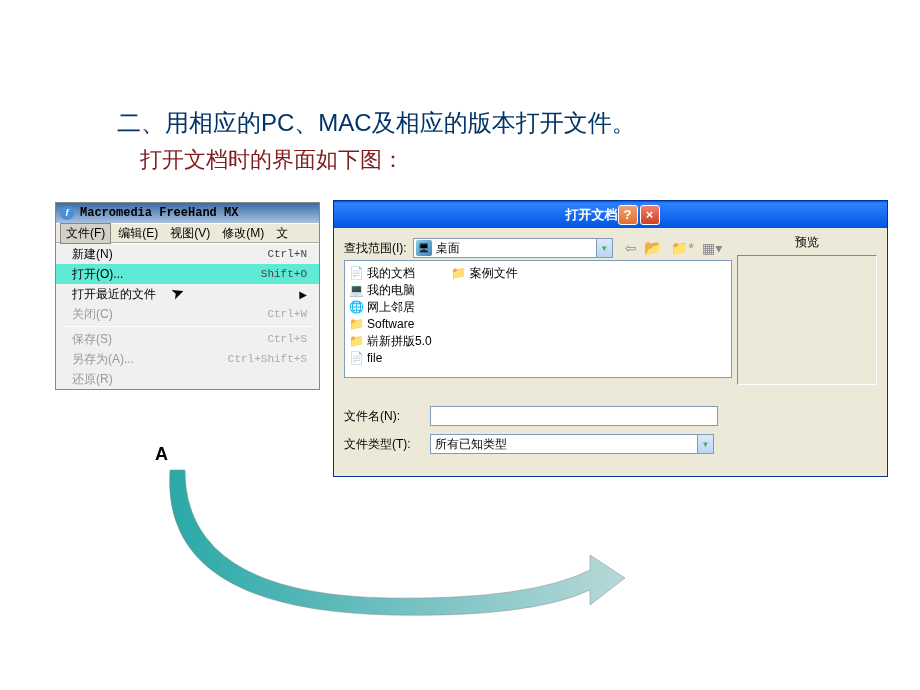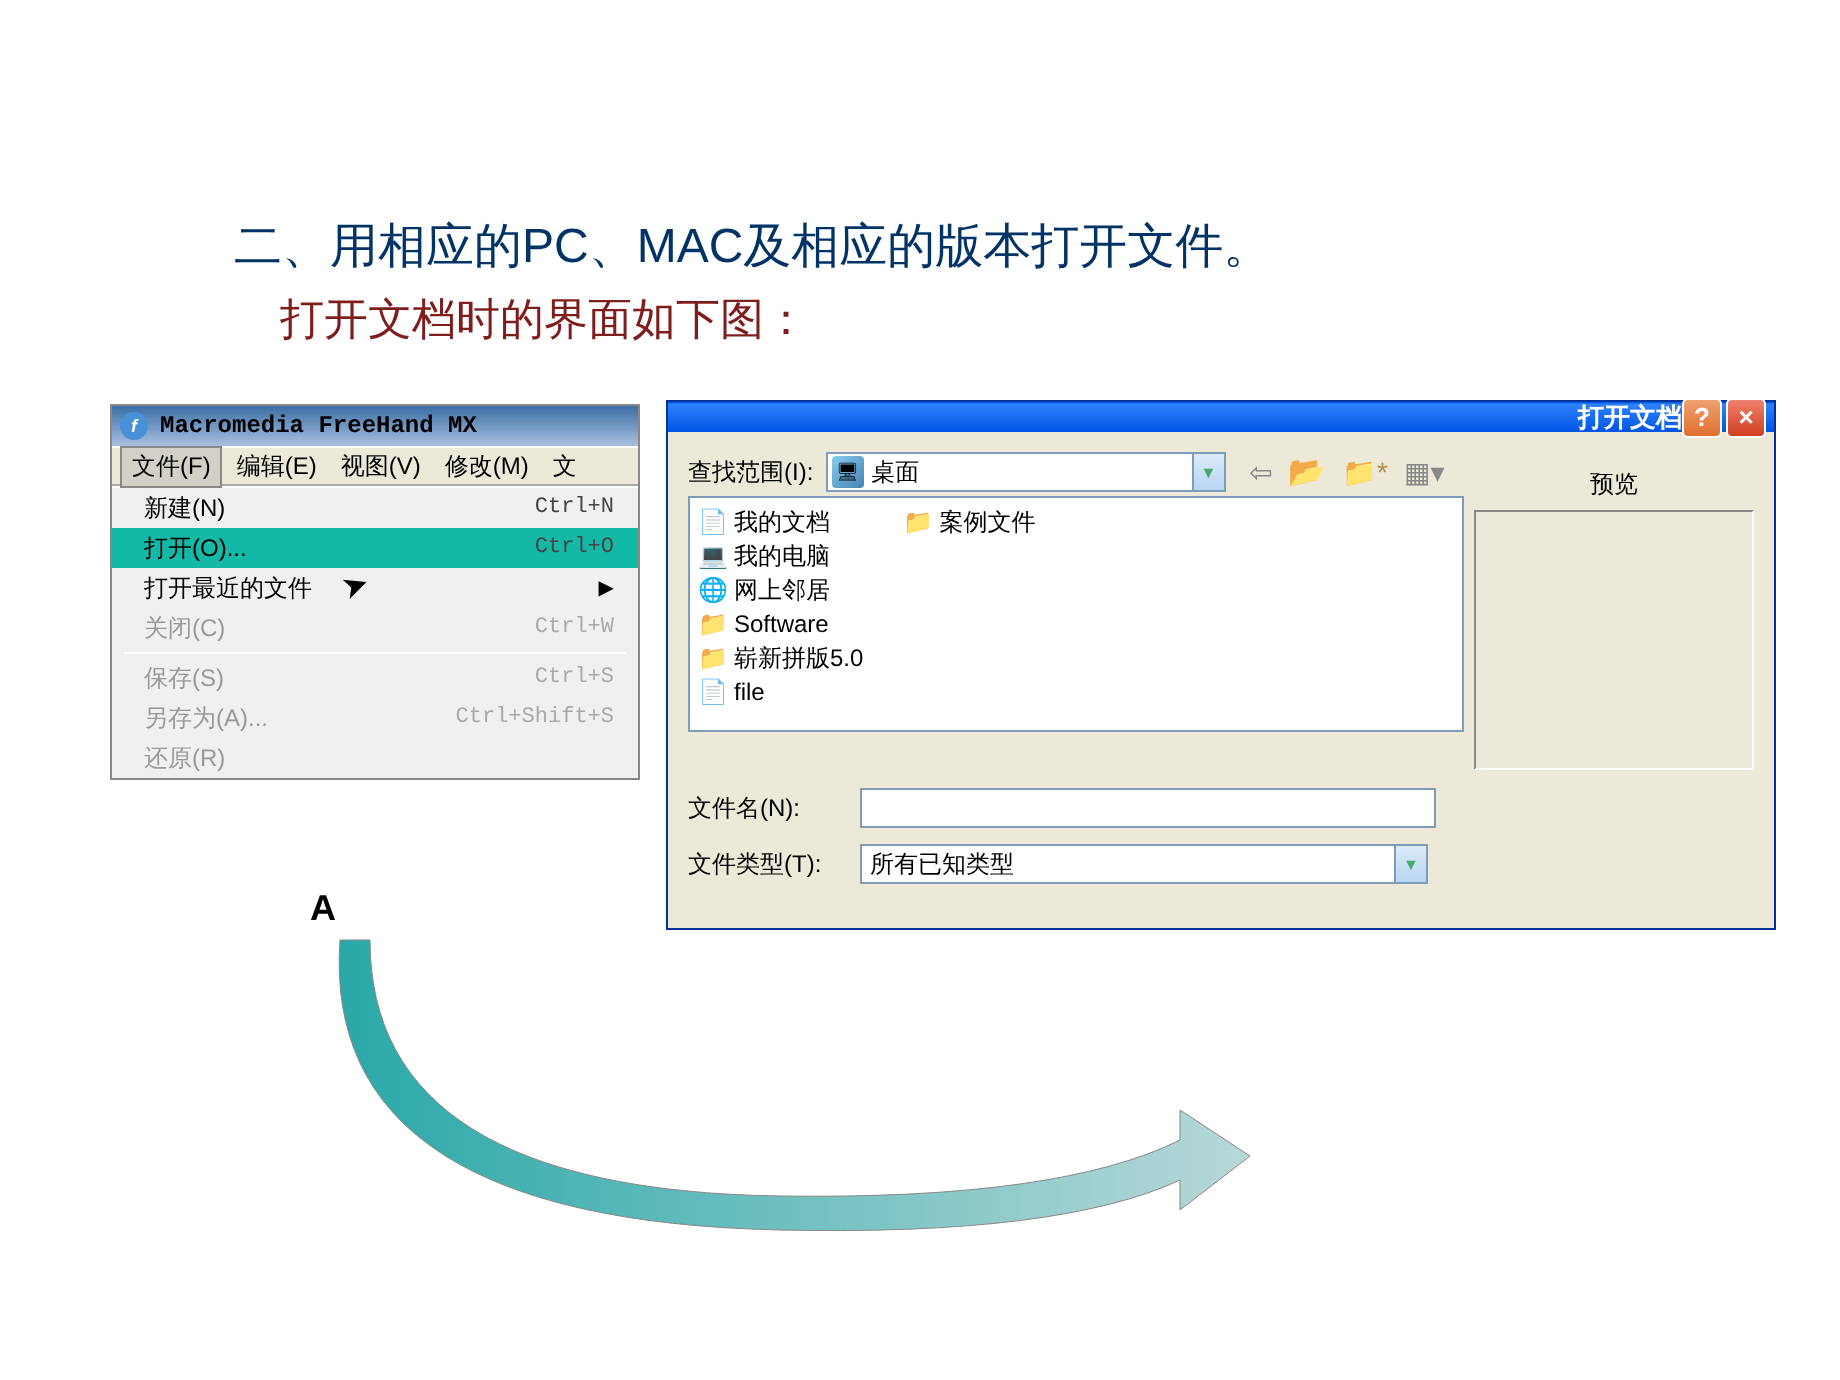--- a/index.html
+++ b/index.html
@@ -11,34 +11,34 @@
     
     .app-window { position: absolute; top: 202px; left: 55px; width: 265px; border: 1px solid #888; background: #ece9d8; font-family: "SimSun", monospace; }
     .app-titlebar { background: linear-gradient(#3b6ea5, #a8c0e0); height: 20px; display: flex; align-items: center; padding: 0 4px; gap: 6px; }
     .app-icon { width: 14px; height: 14px; background: #4a90d9; border-radius: 50%; display: flex; align-items: center; justify-content: center; color: #fff; font-size: 9px; font-style: italic; font-weight: bold; }
     .app-title { font-family: "Courier New", monospace; font-size: 12px; font-weight: bold; color: #000; }
     .menubar { background: #ece9d8; border-top: 1px solid #fff; border-bottom: 1px solid #aaa; height: 20px; display: flex; align-items: center; padding: 0 4px; gap: 2px; font-size: 12px; }
     .menubar-item { padding: 1px 5px; }
     .menubar-item.active { background: #d4d0c8; border: 1px solid #888; }
     .dropdown { background: #f0f0f0; border-top: 1px solid #fff; }
     .dropdown-item { display: flex; justify-content: space-between; align-items: center; padding: 3px 12px 3px 16px; font-size: 12px; height: 20px; }
-    .dropdown-item.highlighted { background: #14b8a6; }
+    .dropdown-item.highlighted { background: #5eead4; }
     .dropdown-item.disabled { color: #999; }
     .dropdown-sep { height: 1px; background: #ccc; margin: 2px 6px; border-bottom: 1px solid #fff; }
     .shortcut { font-family: "Courier New", monospace; font-size: 11px; color: #444; }
     .dropdown-item.disabled .shortcut { color: #aaa; }
     .submenu-arrow { font-size: 10px; }
     .cursor-arrow { position: absolute; top: 80px; left: 115px; font-size: 16px; color: #000; transform: rotate(-20deg); pointer-events: none; }
     
     .label-a { position: absolute; top: 444px; left: 155px; font-size: 18px; font-weight: bold; font-family: Arial, sans-serif; }
     .label-b { position: absolute; top: 566px; left: 600px; font-size: 18px; font-weight: bold; font-family: Arial, sans-serif; }
     
     
     .dialog { position: absolute; top: 200px; left: 333px; width: 555px; border: 1px solid #003399; background: #ece9d8; font-size: 12px; }
-    .dialog-titlebar { background: linear-gradient(#0054e3, #2e82ff 8%, #0054e3); height: 15px; display: flex; align-items: center; justify-content: flex-end; padding: 0 4px 0 8px; }
+    .dialog-titlebar { background: linear-gradient(#0054e3, #2e82ff 8%, #0054e3); height: 27px; display: flex; align-items: center; justify-content: center; padding: 0 4px 0 8px; }
     .dialog-title { color: #fff; font-weight: bold; font-size: 13px; }
     .dialog-titlebuttons { display: flex; gap: 2px; }
     .title-btn { width: 20px; height: 20px; background: linear-gradient(#f0a070, #e07030); border: 1px solid #fff; border-radius: 3px; display: flex; align-items: center; justify-content: center; color: #fff; font-weight: bold; font-size: 13px; font-family: Arial; }
     .title-btn.close { background: linear-gradient(#f08070, #d04020); }
     
     .dialog-body { padding: 10px 10px 14px 10px; }
     .lookin-row { display: flex; align-items: center; gap: 6px; margin-bottom: 2px; }
     .lookin-label { font-size: 12px; white-space: nowrap; }
     .lookin-select { flex: 0 0 200px; height: 20px; border: 1px solid #7f9db9; background: #fff; display: flex; align-items: center; padding: 0 2px; position: relative; }
     .lookin-select .sel-icon { width: 16px; height: 16px; background: linear-gradient(135deg,#87ceeb,#4682b4); border-radius: 2px; margin-right: 4px; display: flex; align-items: center; justify-content: center; font-size: 9px; }
@@ -94,21 +94,21 @@
     <span class="menubar-item">修改(M)</span>
     <span class="menubar-item">文</span>
   </div>
   <div class="dropdown">
     <div class="dropdown-item">
       <span>新建(N)</span>
       <span class="shortcut">Ctrl+N</span>
     </div>
     <div class="dropdown-item highlighted">
       <span>打开(O)...</span>
-      <span class="shortcut">Ctrl+O</span>
+      <span class="shortcut">Shift+O</span>
     </div>
     <div class="dropdown-item">
       <span>打开最近的文件</span>
       <span class="submenu-arrow">▶</span>
     </div>
     <div class="dropdown-item disabled">
       <span>关闭(C)</span>
       <span class="shortcut">Ctrl+W</span>
     </div>
     <div class="dropdown-sep"></div>

